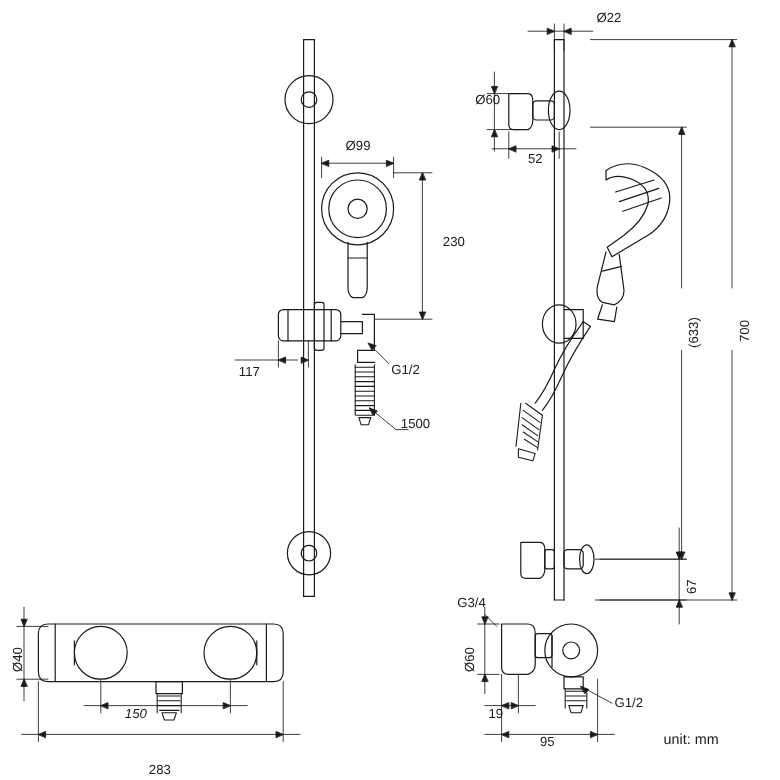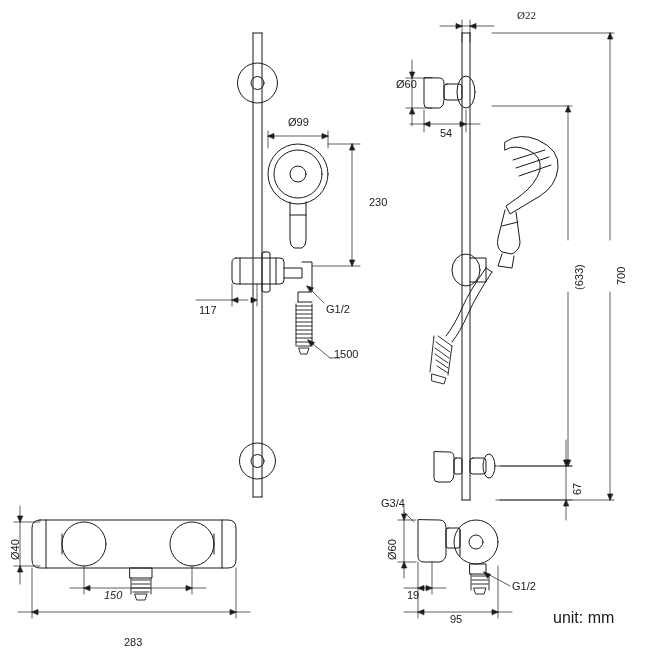--- a/index.html
+++ b/index.html
@@ -1,21 +1,21 @@
 <!DOCTYPE html>
 <html><head>
 <meta charset="utf-8">
 <style>
   html,body{margin:0;padding:0;background:#ffffff;}
   body{width:650px;height:650px;overflow:hidden;font-family:"Liberation Sans",sans-serif;}
   #stage{position:relative;width:650px;height:650px;background:#fff;}
   svg#drawing{position:absolute;left:0;top:0;width:650px;height:650px;}
   .lbl{position:absolute;font-family:"Liberation Sans",sans-serif;font-size:11px;color:#1a1a1a;white-space:nowrap;}
   .lbl.vert{transform-origin:left top;}
-  .unit{font-size:16px;}
+  .unit{font-size:12px;}
 </style>
 </head>
 <body>
 
 <div id="stage">
 
   <svg id="drawing" viewBox="0 0 650 650">
     <g fill="none" stroke="#1a1a1a" stroke-width="1" stroke-linecap="round" stroke-linejoin="round">
 
       <g>
@@ -308,23 +308,23 @@
 
     </g>
   </svg>
 
   <div class="lbl" style="left:288px; top:116px;">Ø99</div>
   <div class="lbl" style="left:341px; top:196px;margin-left:28px;">230</div>
   <div class="lbl" style="left:199px; top:304px;">117</div>
   <div class="lbl" style="left:326px; top:303px;">G1/2</div>
   <div class="lbl" style="left:334px; top:348px;">1500</div>
 
-  <div class="lbl" style="left:517px; top:9px;font-family:Liberation Serif, serif;">Ø22</div>
+  <div class="lbl" style="left:497px; top:9px;">Ø22</div>
   <div class="lbl" style="left:396px; top:78px;">Ø60</div>
-  <div class="lbl" style="left:440px; top:127px;">54</div>
+  <div class="lbl" style="left:440px; top:127px;">52</div>
   <div class="lbl vert" style="left:573px; top:290px; transform:rotate(-90deg);">(633)</div>
   <div class="lbl vert" style="left:615px; top:285px; transform:rotate(-90deg);">700</div>
   <div class="lbl vert" style="left:571px; top:495px; transform:rotate(-90deg);">67</div>
 
   <div class="lbl vert" style="left:9px; top:560px; transform:rotate(-90deg);">Ø40</div>
   <div class="lbl" style="left:104px; top:589px;font-style:italic;">150</div>
   <div class="lbl" style="left:124px; top:636px;">283</div>
 
   <div class="lbl" style="left:381px; top:497px;">G3/4</div>
   <div class="lbl vert" style="left:386px; top:560px; transform:rotate(-90deg);">Ø60</div>

